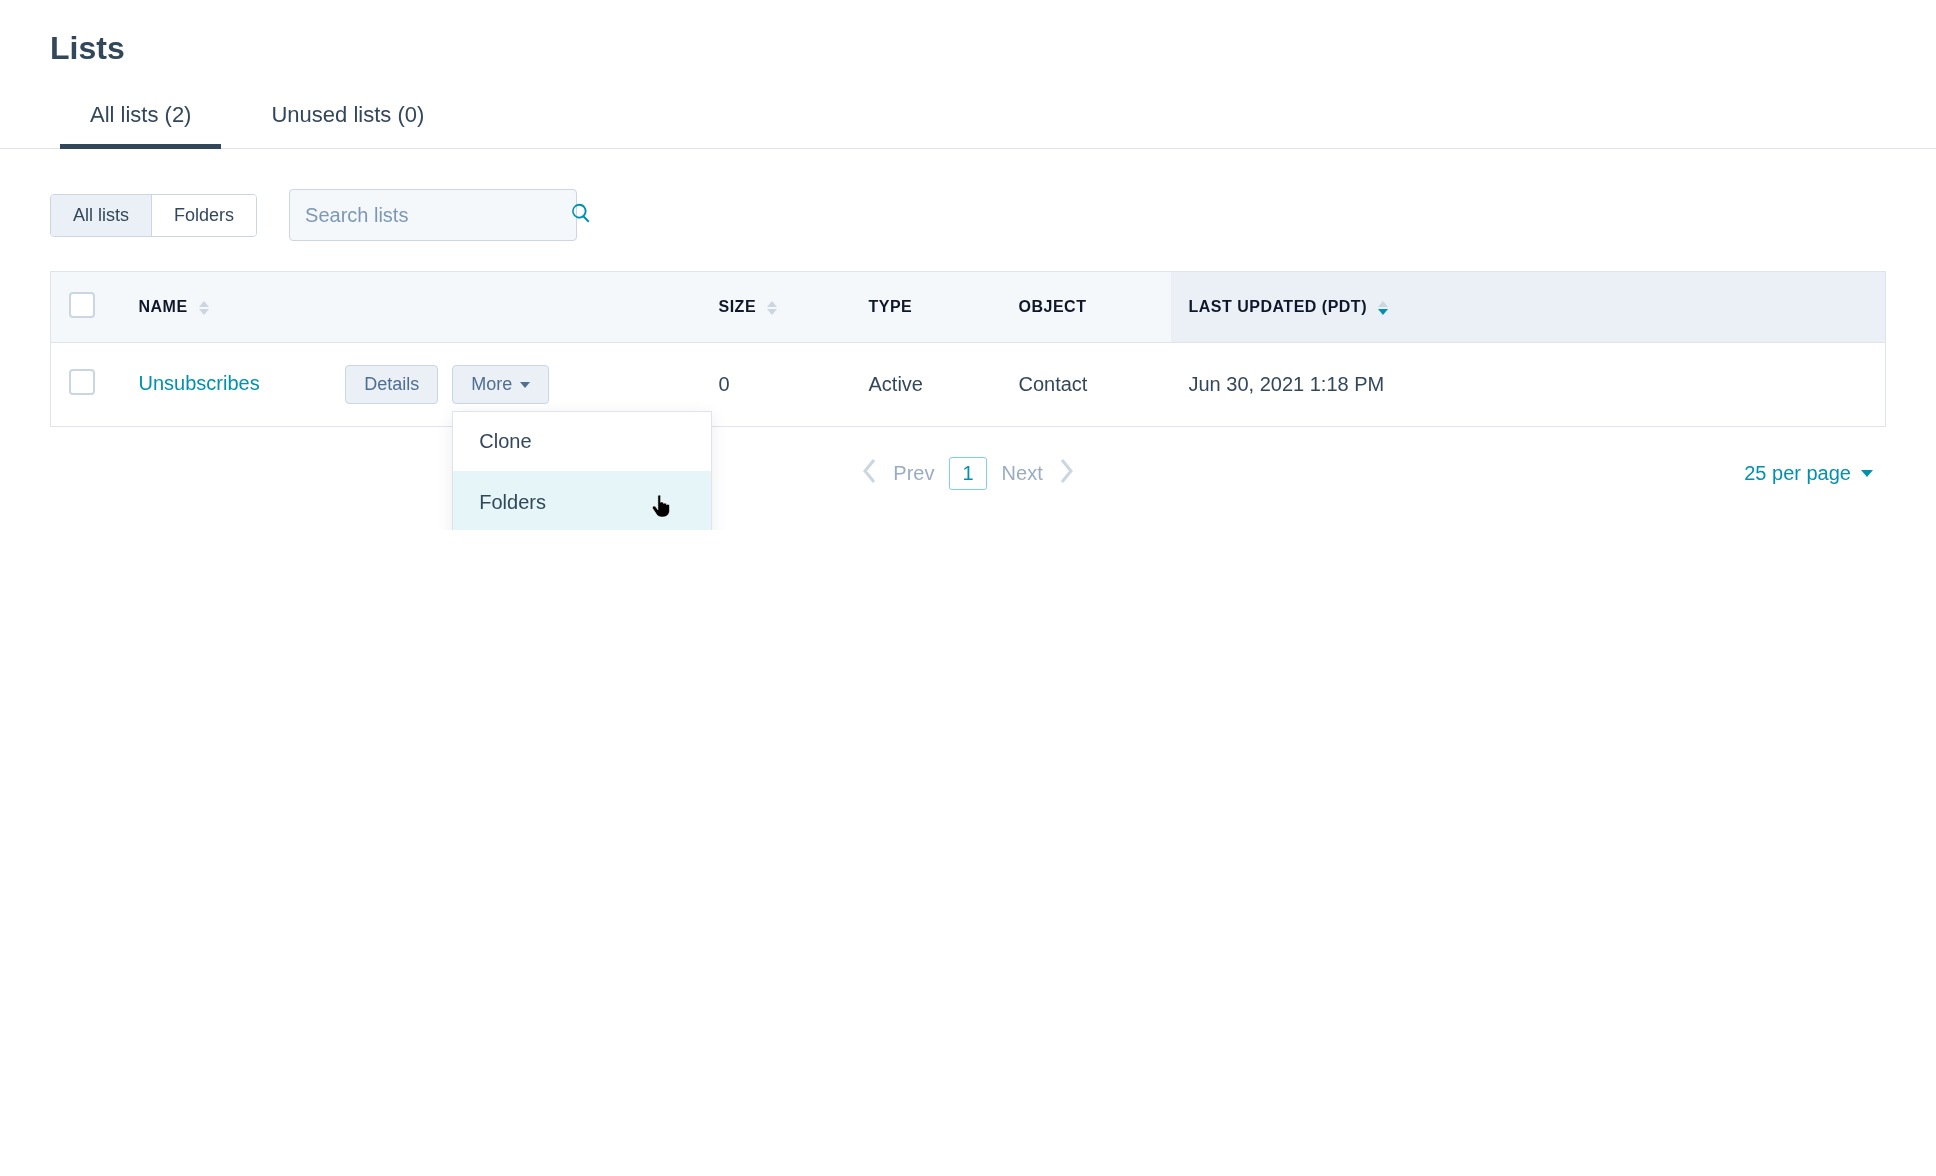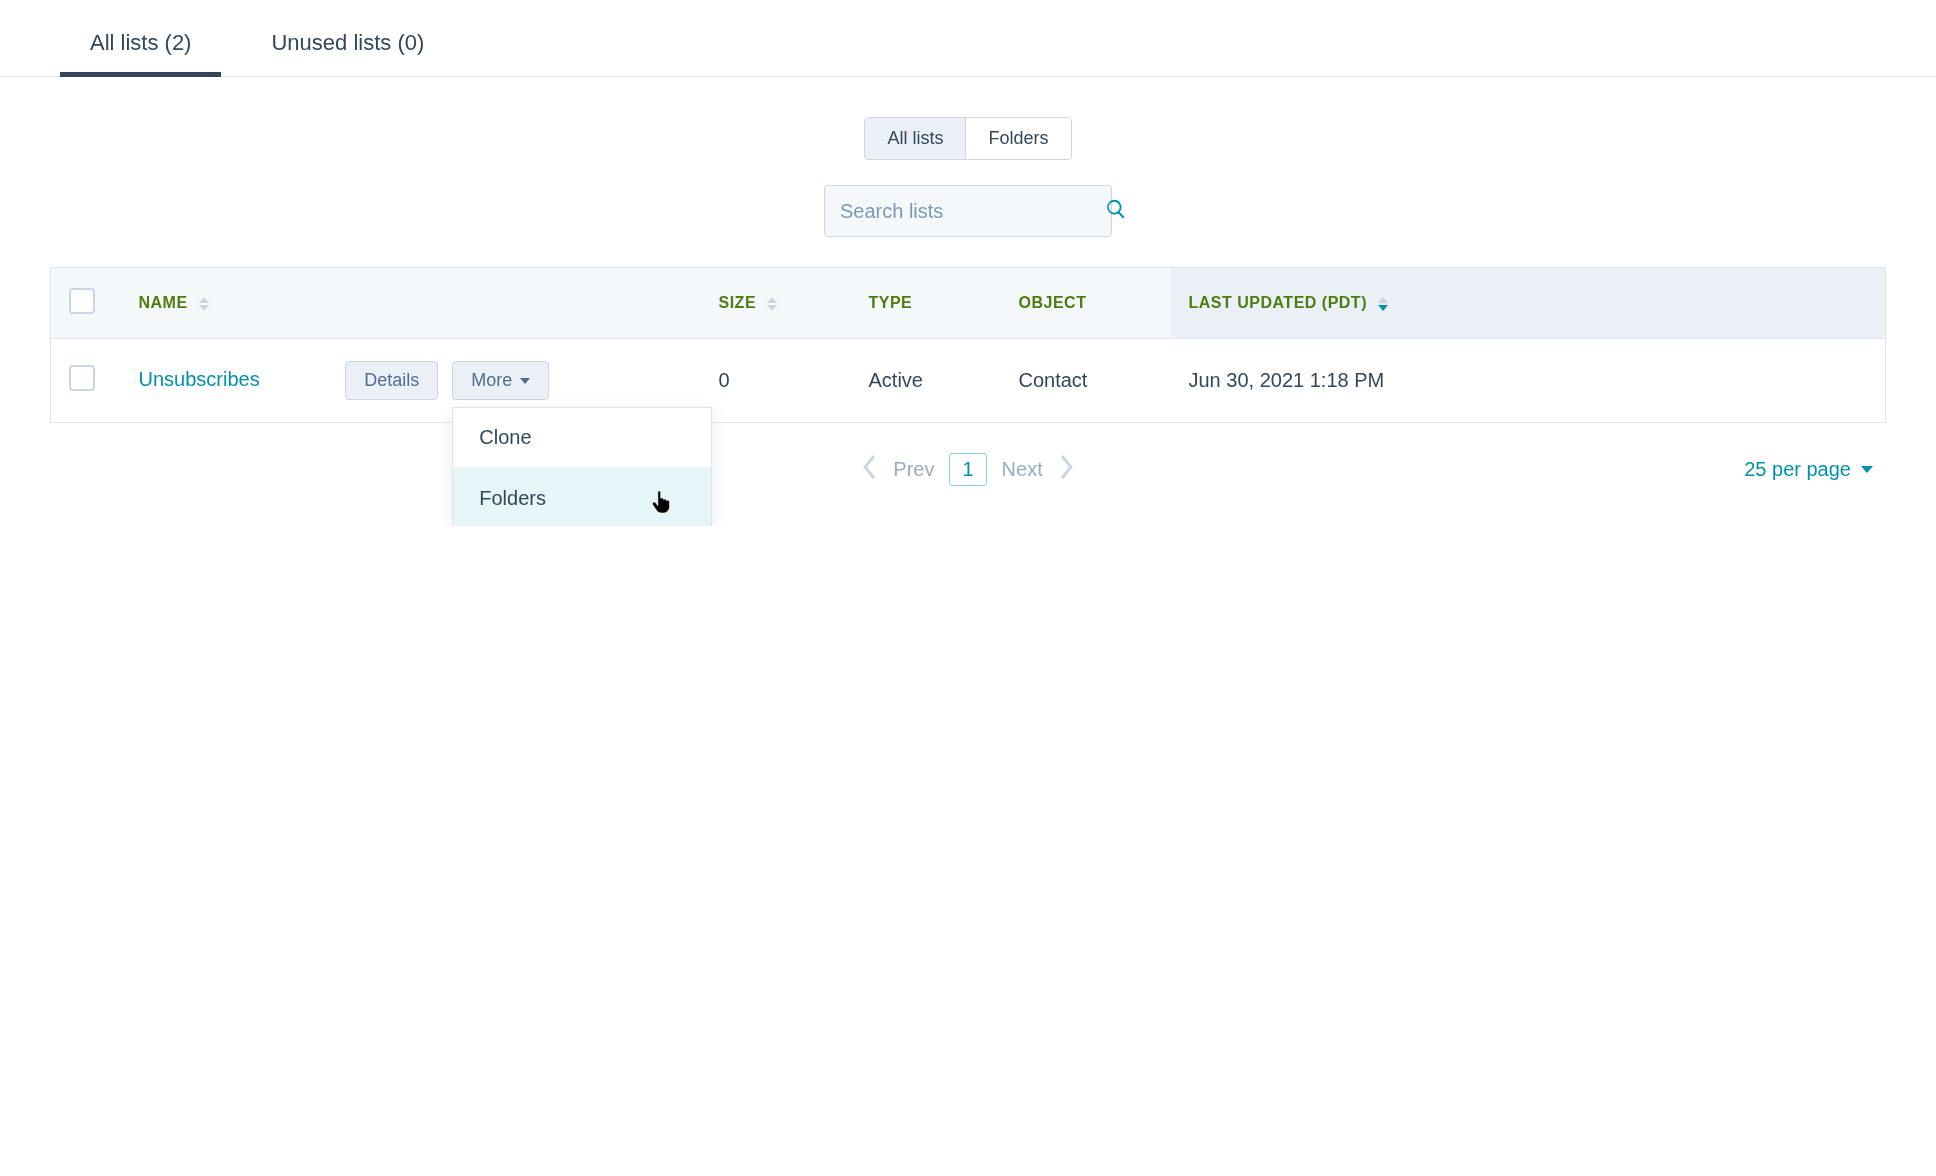--- a/index.html
+++ b/index.html
@@ -39,23 +39,22 @@
     position: absolute;
     left: -30px;
     right: -30px;
     bottom: -1px;
     height: 5px;
     background: #33475b;
   }
   .toolbar {
     display: flex;
     align-items: center;
-    gap: 25px;
+    gap: 32px;
     margin-bottom: 30px;
-    flex-direction: column;
   }
   .segmented {
     display: flex;
     border: 1px solid #cbd6e2;
     border-radius: 4px;
     overflow: hidden;
   }
   .segmented button {
     border: none;
     background: #fff;
@@ -115,21 +114,21 @@
     width: 100%;
     border-collapse: collapse;
     border: 1px solid #dfe3eb;
   }
   table.data thead th {
     background: #f5f8fa;
     text-align: left;
     font-size: 16px;
     font-weight: 600;
     letter-spacing: 0.5px;
-    color: #4d7c0f;
+    color: #0f172a;
     padding: 20px 18px;
     border-bottom: 1px solid #dfe3eb;
   }
   table.data thead th.sorted {
     background: #eaf0f6;
   }
   .sort-icon {
     display: inline-flex;
     flex-direction: column;
     gap: 2px;
@@ -242,20 +241,21 @@
     width: 22px; height: 26px;
     pointer-events: none;
   }
   .cursor-hand svg { width: 100%; height: 100%; }
   .row2-wrap { position: relative; }
 </style>
 </head>
 <body>
 
 <div class="page">
+  <h1 class="page-title">Lists</h1>
 
   <div class="tabs">
     <div class="tab active">All lists (2)</div>
     <div class="tab">Unused lists (0)</div>
   </div>
 
   <div class="toolbar">
     <div class="segmented">
       <button class="active">All lists</button>
       <button>Folders</button>

